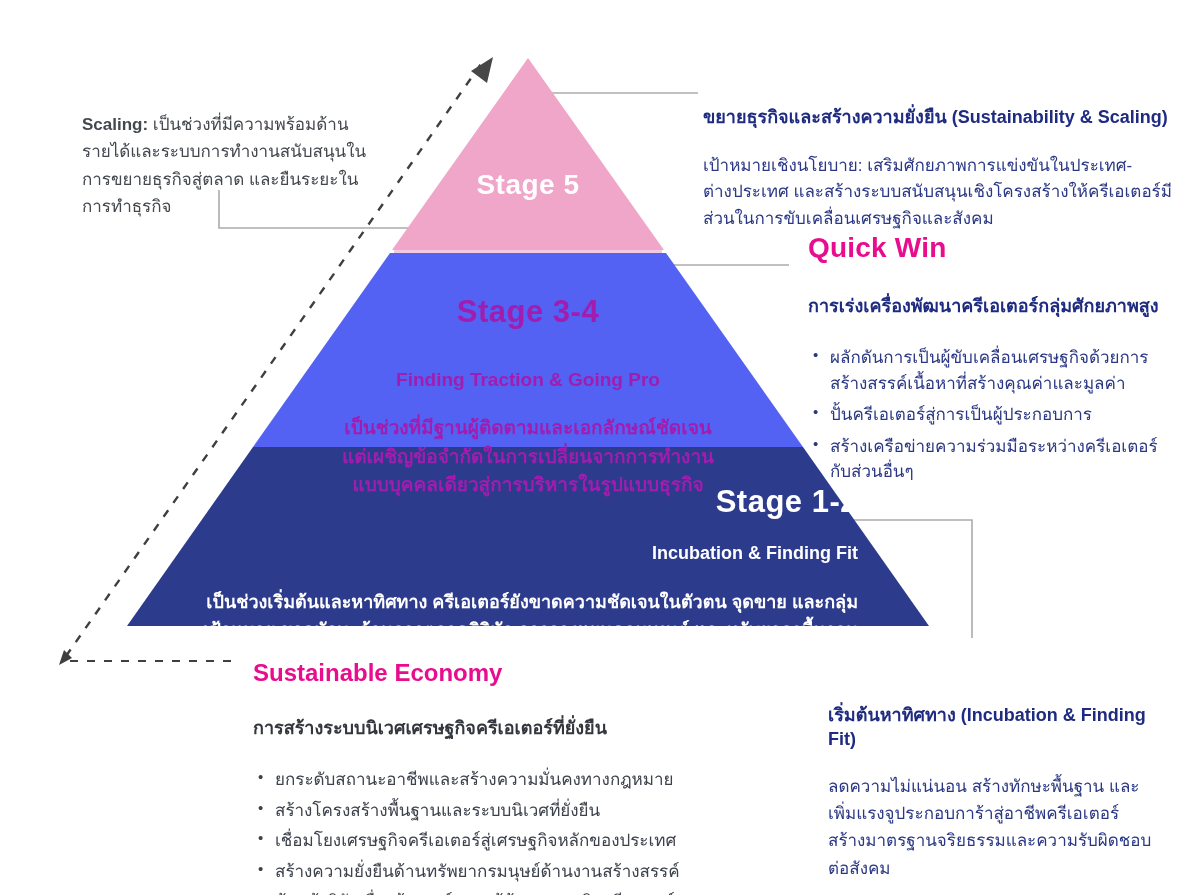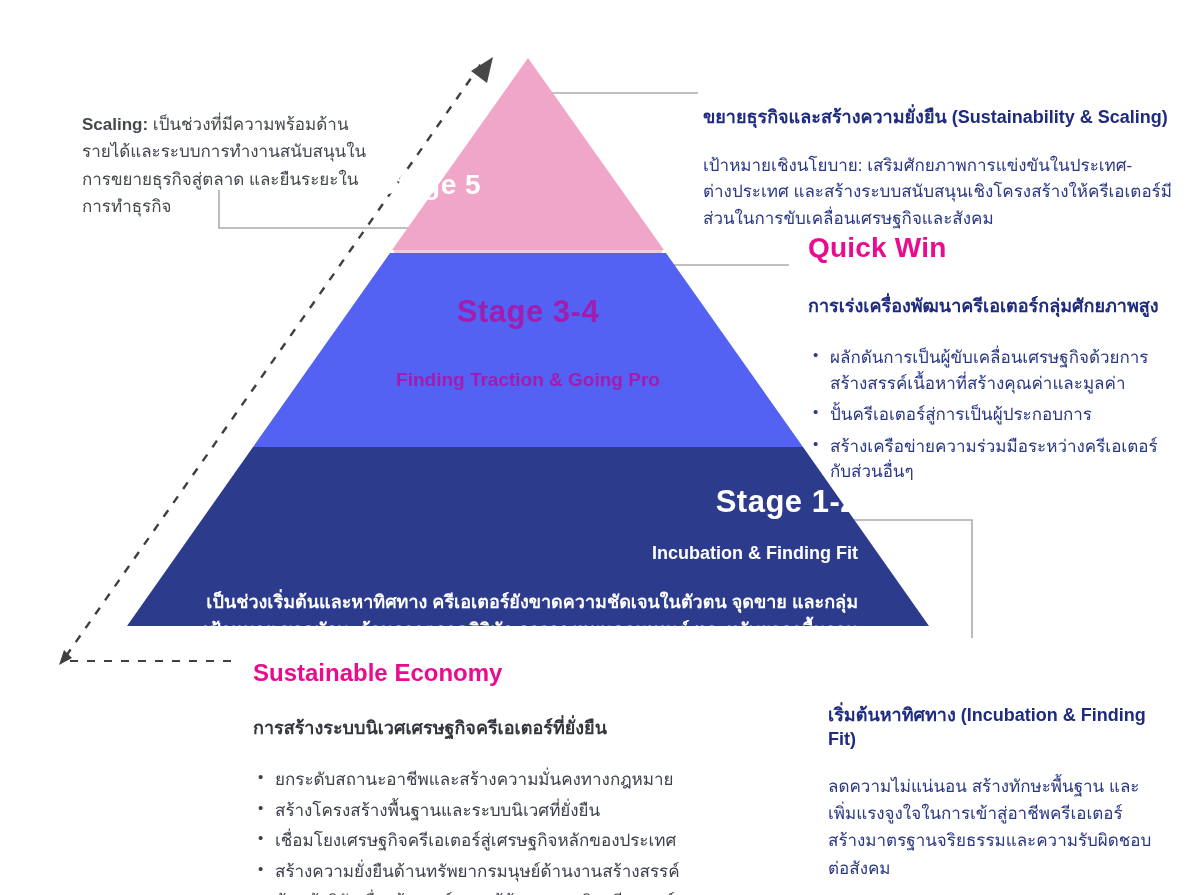--- a/index.html
+++ b/index.html
@@ -26,21 +26,21 @@
   .note-br .bd{font-size:17px;line-height:1.6;color:#2A3784;font-weight:500;white-space:pre-line;}
   
   ul.blist{list-style:none;margin:7px 0 0 0;padding:0;}
   ul.blist li{
     position:relative;padding-left:22px;font-size:17px;line-height:1.5;
     color:#2A3784;font-weight:500;margin-bottom:6px;white-space:pre-line;
   }
   ul.blist li::before{content:"•";position:absolute;left:5px;top:-1px;font-size:15px;}
   .suseco ul.blist li{color:#3C414B;margin-bottom:5px;}
   
-  .stage5{left:378px;top:169px;width:300px;text-align:left;color:#ffffff;
+  .stage5{left:378px;top:169px;width:300px;text-align:center;color:#ffffff;
     font-size:28px;font-weight:700;letter-spacing:0.5px;}
   .stage34{left:308px;top:276px;width:440px;text-align:center;color:#a21caf;}
   .stage34 .big{font-size:31px;font-weight:700;letter-spacing:0.5px;}
   .stage34 .sub{font-size:19px;font-weight:700;margin-top:21px;}
   .stage34 .bd{font-size:19px;font-weight:600;line-height:1.5;margin-top:5px;white-space:pre-line;}
   .stage12{left:198px;top:466px;width:660px;text-align:right;color:#ffffff;}
   .stage12 .big{font-size:31px;font-weight:700;letter-spacing:0.5px;}
   .stage12 .sub{font-size:18px;font-weight:700;margin-top:5px;}
   .stage12 .bd{font-size:18px;font-weight:600;line-height:1.55;margin-top:7px;white-space:pre-line;}
 </style>
@@ -87,37 +87,40 @@
     <div class="bd">เป้าหมายเชิงนโยบาย: เสริมศักยภาพการแข่งขันในประเทศ-
 ต่างประเทศ และสร้างระบบสนับสนุนเชิงโครงสร้างให้ครีเอเตอร์มี
 ส่วนในการขับเคลื่อนเศรษฐกิจและสังคม</div>
   </div>
 
   <div class="txt stage5">Stage 5</div>
 
   <div class="txt stage34">
     <div class="big">Stage 3-4</div>
     <div class="sub">Finding Traction &amp; Going Pro</div>
+    <div class="bd">เป็นช่วงที่มีฐานผู้ติดตามและเอกลักษณ์ชัดเจน
+แต่เผชิญข้อจำกัดในการเปลี่ยนจากการทำงาน
+แบบบุคคลเดียวสู่การบริหารในรูปแบบธุรกิจ</div>
   </div>
 
   <div class="txt stage12">
     <div class="big">Stage 1-2</div>
     <div class="sub">Incubation &amp; Finding Fit</div>
     <div class="bd">เป็นช่วงเริ่มต้นและหาทิศทาง ครีเอเตอร์ยังขาดความชัดเจนในตัวตน จุดขาย และกลุ่ม
 เป้าหมาย ขาดทักษะด้านการตลาดดิจิทัล การวางแผนคอนเทนต์ และทรัพยากรพื้นฐาน
 เช่น อุปกรณ์และซอฟต์แวร์ ส่งผลให้ความมั่นใจในการเริ่มต้นยังต่ำ</div>
   </div>
 
   <div class="txt suseco">
     <div class="ttl">Sustainable Economy</div>
     <div class="hd">การสร้างระบบนิเวศเศรษฐกิจครีเอเตอร์ที่ยั่งยืน</div>
     <ul class="blist"><li>ยกระดับสถานะอาชีพและสร้างความมั่นคงทางกฎหมาย</li><li>สร้างโครงสร้างพื้นฐานและระบบนิเวศที่ยั่งยืน</li><li>เชื่อมโยงเศรษฐกิจครีเอเตอร์สู่เศรษฐกิจหลักของประเทศ</li><li>สร้างความยั่งยืนด้านทรัพยากรมนุษย์ด้านงานสร้างสรรค์</li><li>ค้นคว้าวิจัยเพื่อสร้างองค์ความรู้ด้านเศรษฐกิจครีเอเตอร์</li></ul>
   </div>
 
   <div class="txt note-br">
     <div class="hd">เริ่มต้นหาทิศทาง (Incubation &amp; Finding Fit)</div>
     <div class="bd">ลดความไม่แน่นอน สร้างทักษะพื้นฐาน และ
-เพิ่มแรงจูงใจในการเข้าสู่อาชีพครีเอเตอร์
+เพิ่มแรงจูประกอบการ้าสู่อาชีพครีเอเตอร์
 สร้างมาตรฐานจริยธรรมและความรับผิดชอบ
 ต่อสังคม</div>
   </div>
 
 </div>
 
 </body></html>

